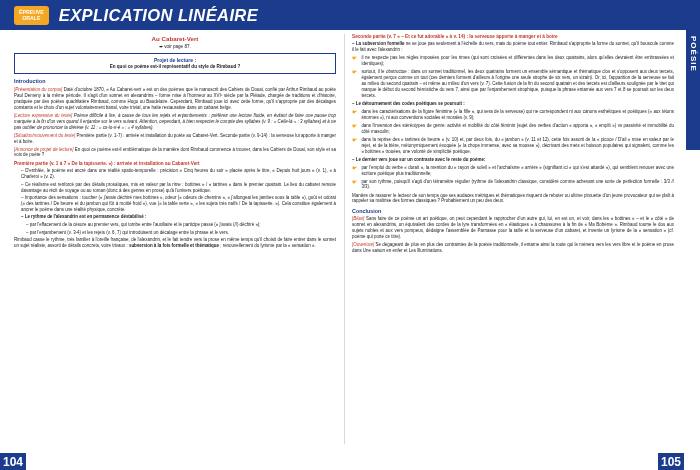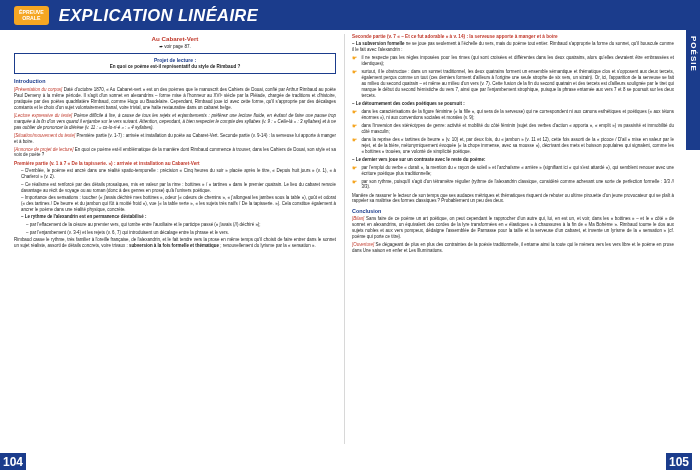--- a/index.html
+++ b/index.html
@@ -109,21 +109,21 @@
   }
   .bullet-hand { display:flex; gap:2px; margin-bottom:2.2px; }
   .bullet-hand .txt { flex:1; }
   .footer-num {
     position:absolute; bottom:0; width:26px; height:17px;
     background:#1b3c8c; color:#ffffff;
     font-size:12px; font-weight:bold;
     display:flex; align-items:center; justify-content:center;
   }
   .fn-left { left:0; }
-  .fn-right { right:8px;margin-left:48px; }
+  .fn-right { right:16px;margin-left:48px; }
   .divider-v {
     position:absolute; left:344px; top:34px; width:0.6px; height:410px;
     background:#d8d8d8;
   }
 </style>
 </head>
 <body>
 
 <div class="page">
 

